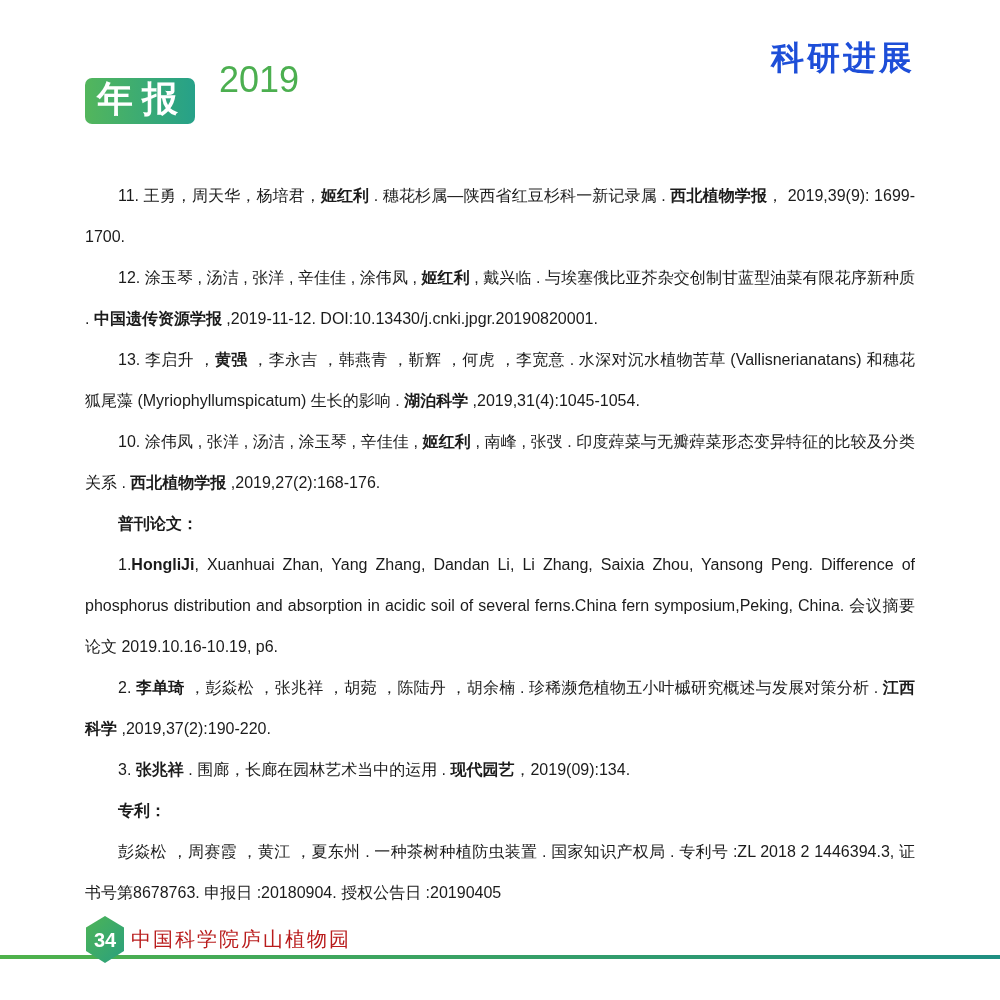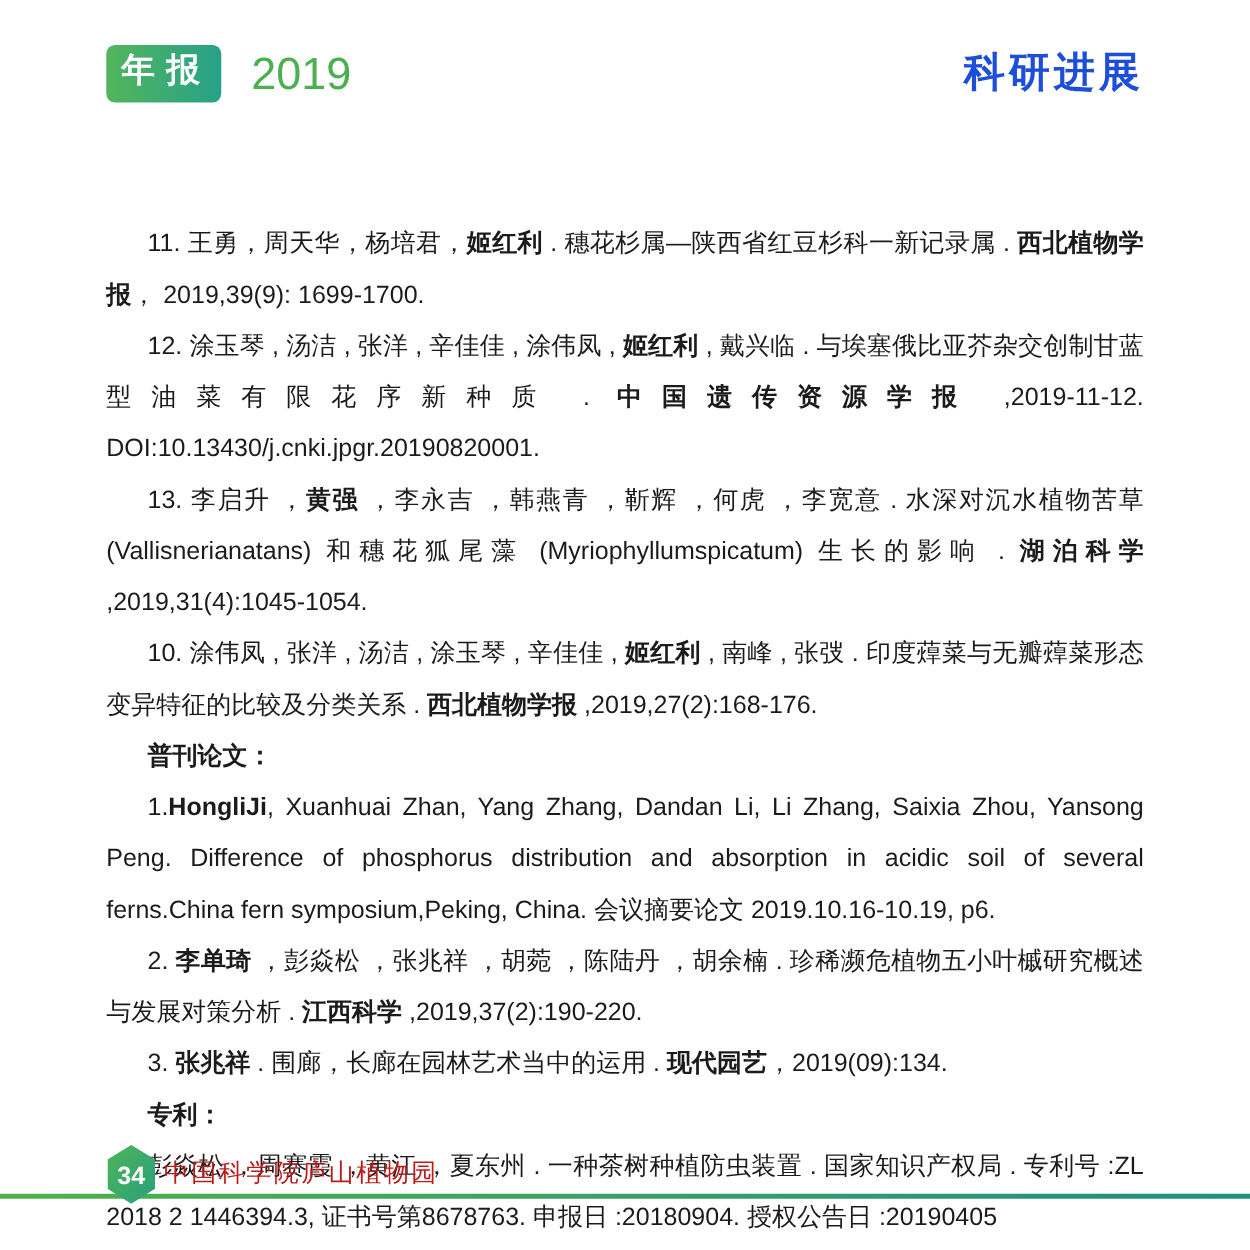--- a/index.html
+++ b/index.html
@@ -19,25 +19,26 @@
     left: 85px;
     top: 36px;
     display: flex;
     align-items: center;
   }
   .badge {
     display: inline-block;
     background: linear-gradient(90deg, #53b65c 0%, #26a189 100%);
     color: #ffffff;
     font-weight: 700;
-    font-size: 27px;
+    font-size: 36px;
     line-height: 27px;
     padding: 7px 8px 12px 12px;
     border-radius: 7px;
     letter-spacing: 9px;
+    margin-top: 42px;
   }
   .year {
     color: #4caf50;
     font-size: 36px;
     line-height: 36px;
     margin-left: 24px;
     font-weight: 500;
   }
   .section-title {
     position: absolute;
@@ -49,21 +50,21 @@
     color: #1d4ed8;
     letter-spacing: 3px;
   }
 
   
   .content {
     position: absolute;
     left: 85px;
     top: 175px;
     width: 830px;
-    font-size: 20px;
+    font-size: 16px;
     line-height: 41px;
     color: #1b1b1b;
     text-align: justify;
   }
   .para { margin: 0; text-indent: 33px; }
   .para .bold { font-weight: 700; }
 
   
   .footer-rule {
     position: absolute;

